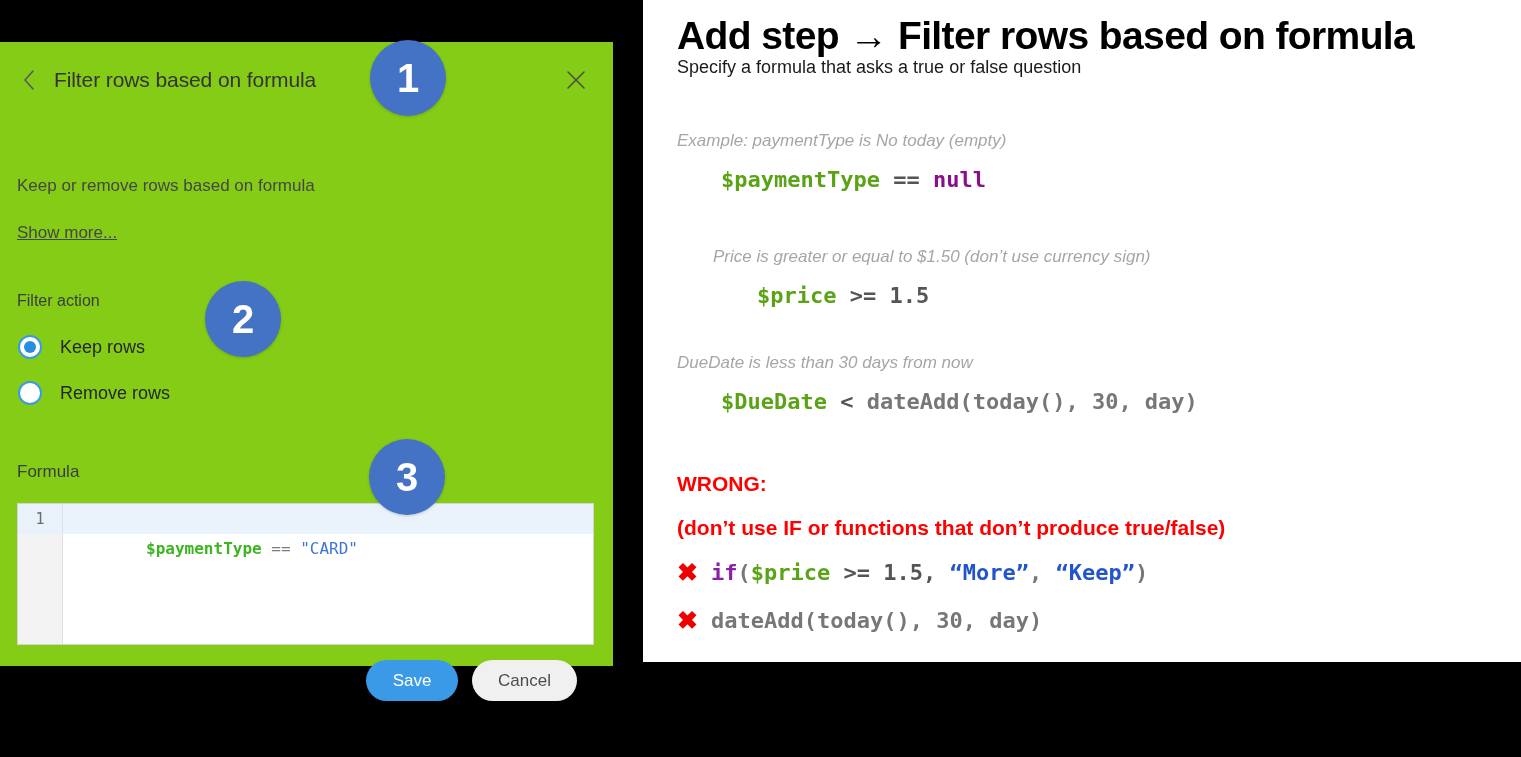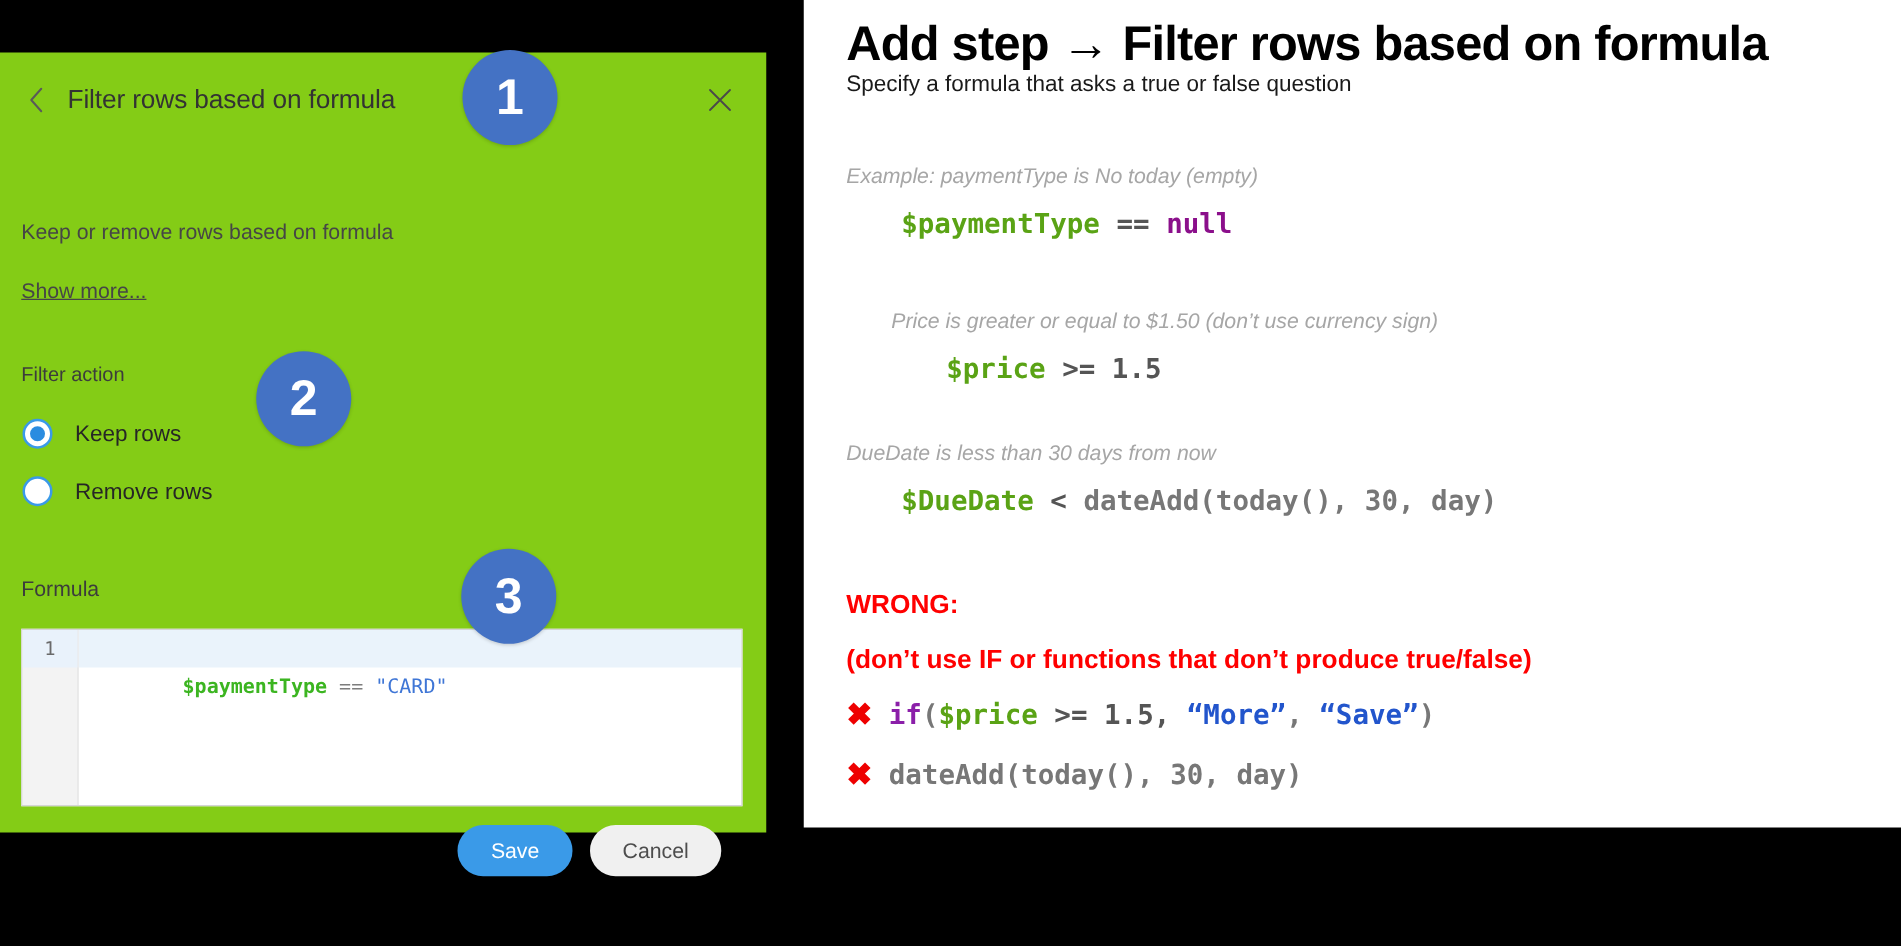--- a/index.html
+++ b/index.html
@@ -411,21 +411,21 @@
   <div class="example-block" id="example-2">
     <div class="example-caption">DueDate is less than 30 days from now</div>
     <div class="example-code"><span class="m-var">$DueDate</span><span class="m-op"> &lt; </span><span class="m-fn">dateAdd(today(), 30, day)</span></div>
   </div>
 
   <div id="wrong-heading">WRONG:</div>
   <div id="wrong-note">(don’t use IF or functions that don’t produce true/false)</div>
 
   <div class="wrong-row" id="wrong-row-0">
     <span class="x-mark">✖</span>
-    <span class="wrong-code"><span class="m-kw">if</span><span class="m-fn">(</span><span class="m-var">$price</span><span class="m-op"> &gt;= </span><span class="m-num">1.5, </span><span class="m-str">“More”</span><span class="m-fn">, </span><span class="m-str">“Save”</span><span class="m-fn">)</span></span>
+    <span class="wrong-code"><span class="m-kw">if</span><span class="m-fn">(</span><span class="m-var">$price</span><span class="m-op"> &gt;= </span><span class="m-num">1.5, </span><span class="m-str">“More”</span><span class="m-fn">, </span><span class="m-str">“Keep”</span><span class="m-fn">)</span></span>
   </div>
 
   <div class="wrong-row" id="wrong-row-1">
     <span class="x-mark">✖</span>
     <span class="wrong-code"><span class="m-fn">dateAdd(today(), 30, day)</span></span>
   </div>
 
 </div>
 
 </body></html>

